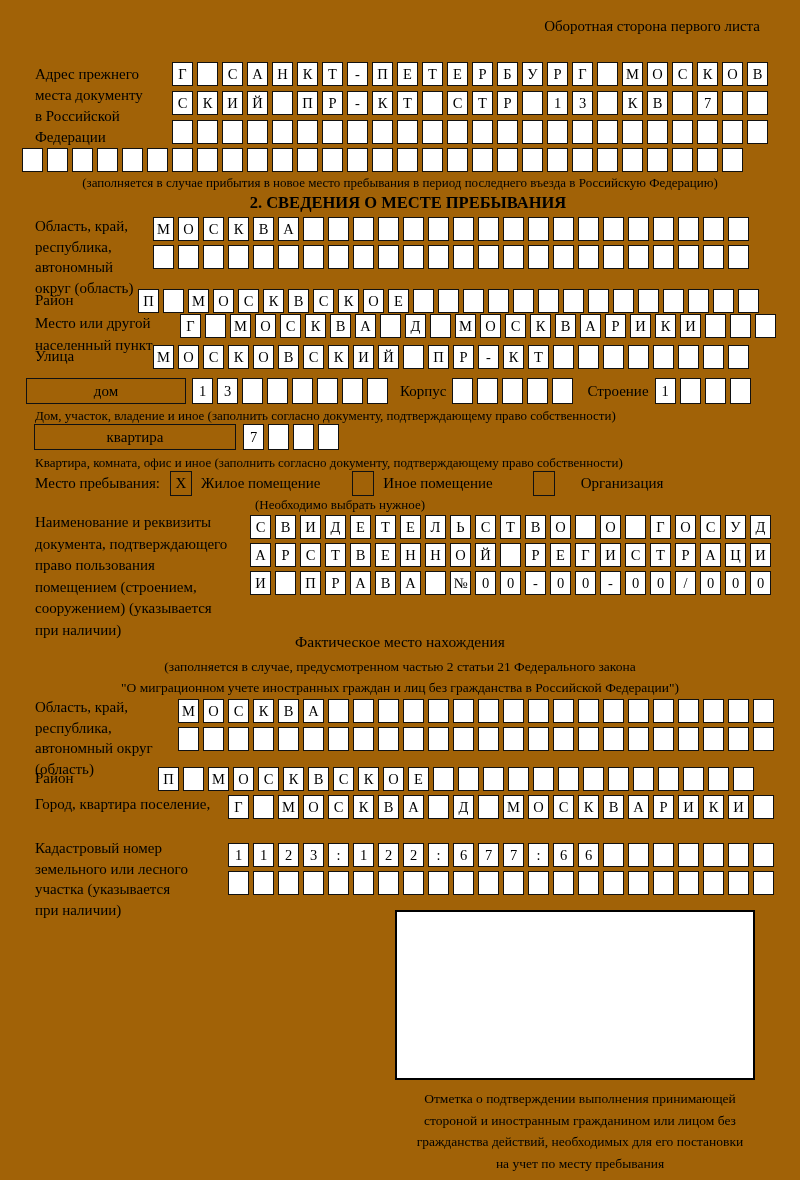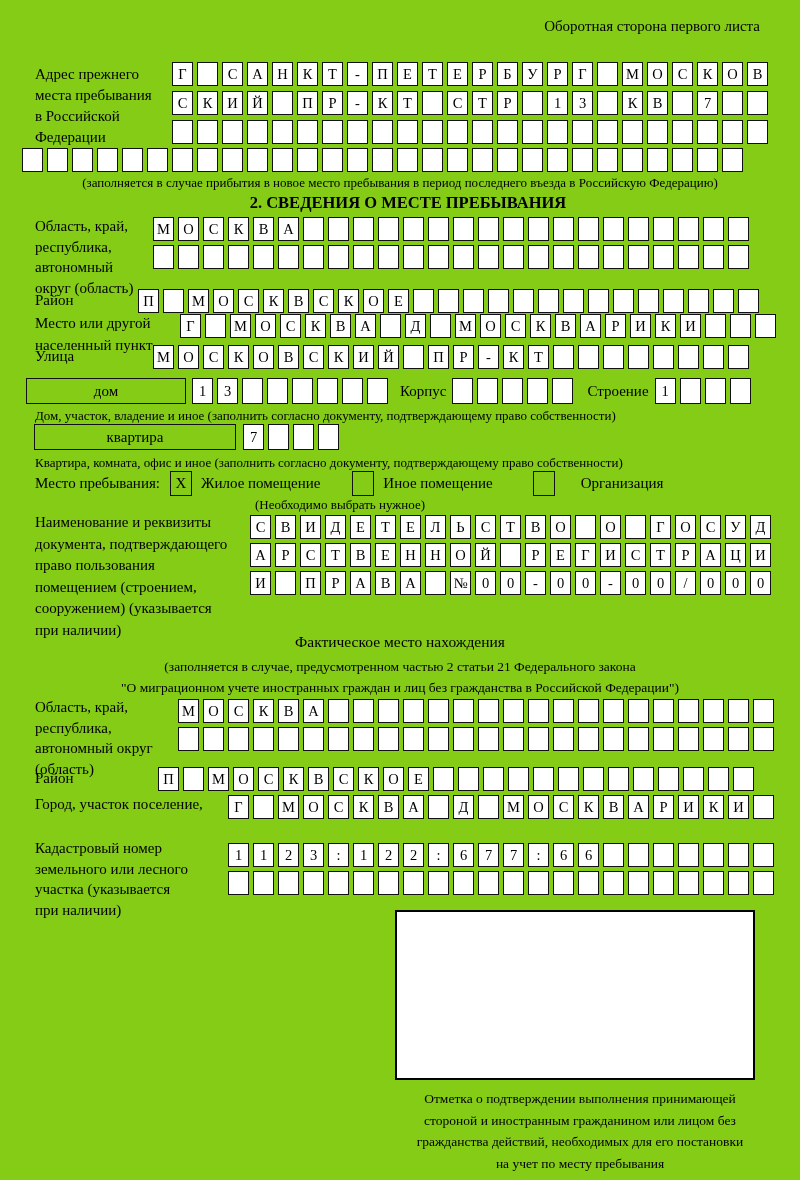--- a/index.html
+++ b/index.html
@@ -1,17 +1,17 @@
 <!DOCTYPE html>
 <html><head>
 <meta charset="utf-8">
 <style>
   html,body { margin:0; padding:0; background:#fff; }
   .page {
-    position:relative; width:800px; height:1180px; background:#84cc16;
+    position:relative; width:800px; height:1180px; background:#a16207;
     font-family:"Liberation Serif","DejaVu Serif",serif; color:#000;
     overflow:hidden;
   }
   .abs { position:absolute; }
   .full { left:0; width:800px; text-align:center; }
   .label { font-size:15px; }
   .lline { display:block; }
   .cap { font-size:13px; }
   .cap15 { font-size:15px; }
   .title { font-weight:bold; font-size:16.5px;margin-left:8px; }
@@ -40,21 +40,21 @@
 </style>
 </head>
 <body>
 
 <div class="page">
 
   <div class="abs cap15" style="top:18px; right:40px;">Оборотная сторона первого листа</div>
 
   <div class="abs label" style="left:35px; top:64px; line-height:21px; width:150px;">
       <span class="lline">Адрес прежнего</span>
-      <span class="lline">места пребывания</span>
+      <span class="lline">места документу</span>
       <span class="lline">в Российской</span>
       <span class="lline">Федерации</span>
     </div>
   <div class="abs cells" style="left:172px; top:62px;">
       <div class="cell">Г</div>
       <div class="cell"></div>
       <div class="cell">С</div>
       <div class="cell">А</div>
       <div class="cell">Н</div>
       <div class="cell">К</div>
@@ -532,21 +532,21 @@
       <div class="cell"></div>
       <div class="cell"></div>
       <div class="cell"></div>
       <div class="cell"></div>
       <div class="cell"></div>
       <div class="cell"></div>
       <div class="cell"></div>
     </div>
 
   <div class="abs label" style="left:35px; top:793px; line-height:22px; width:190px;">
-      <span class="lline">Город, участок поселение,</span>
+      <span class="lline">Город, квартира поселение,</span>
     </div>
   <div class="abs cells" style="left:228px; top:795px;">
       <div class="cell">Г</div>
       <div class="cell"></div>
       <div class="cell">М</div>
       <div class="cell">О</div>
       <div class="cell">С</div>
       <div class="cell">К</div>
       <div class="cell">В</div>
       <div class="cell">А</div>

